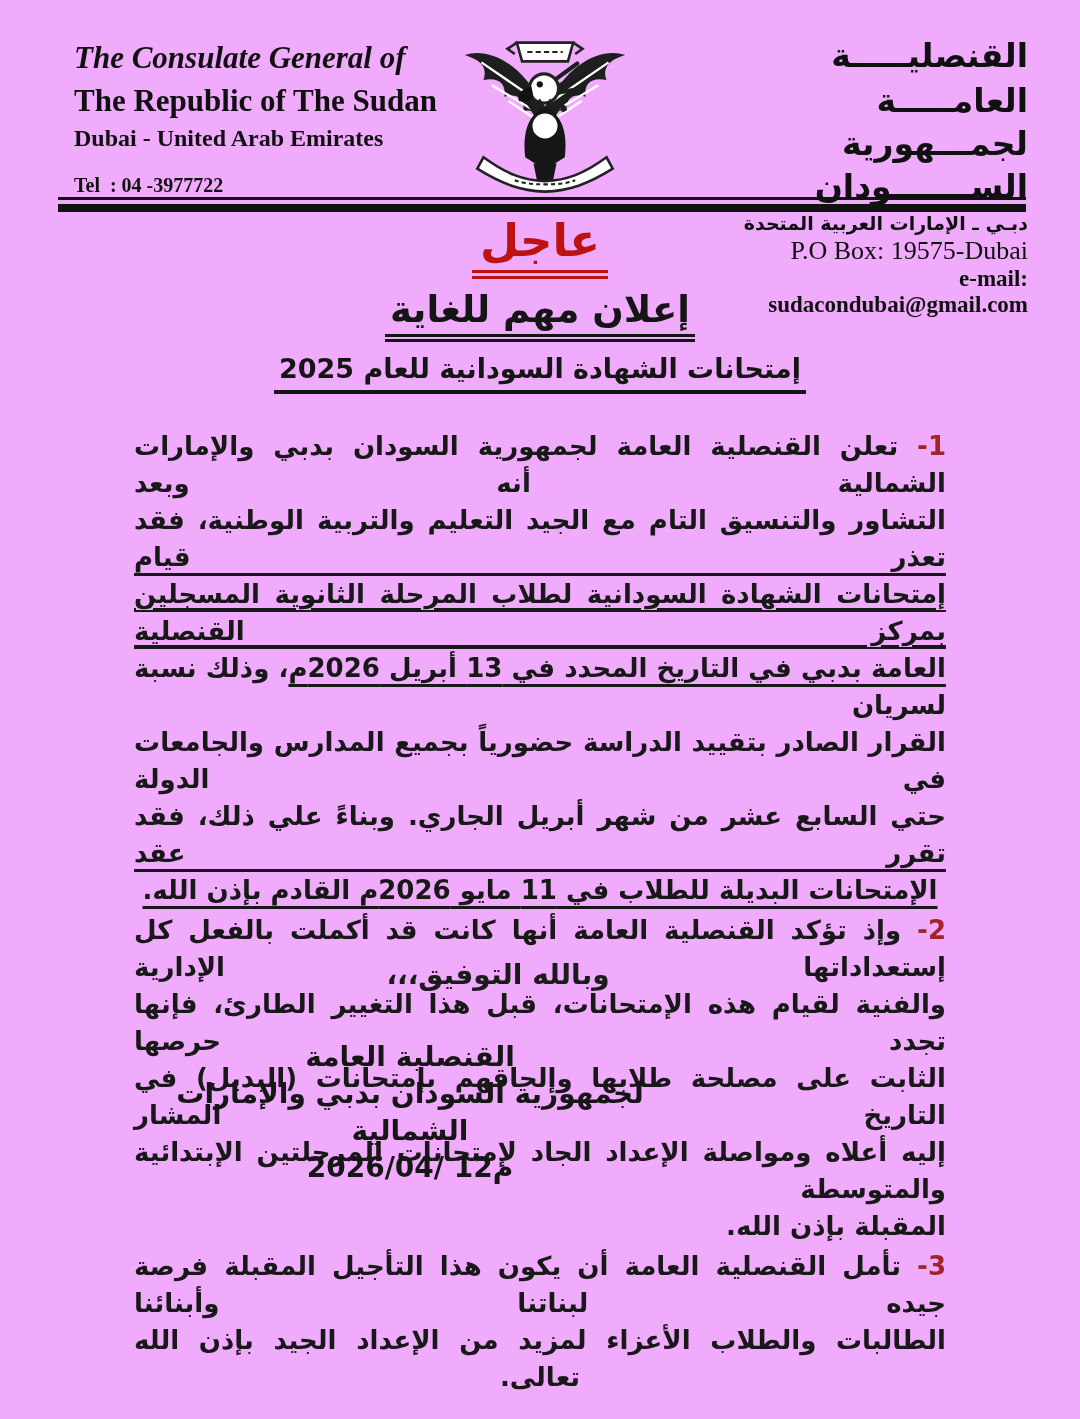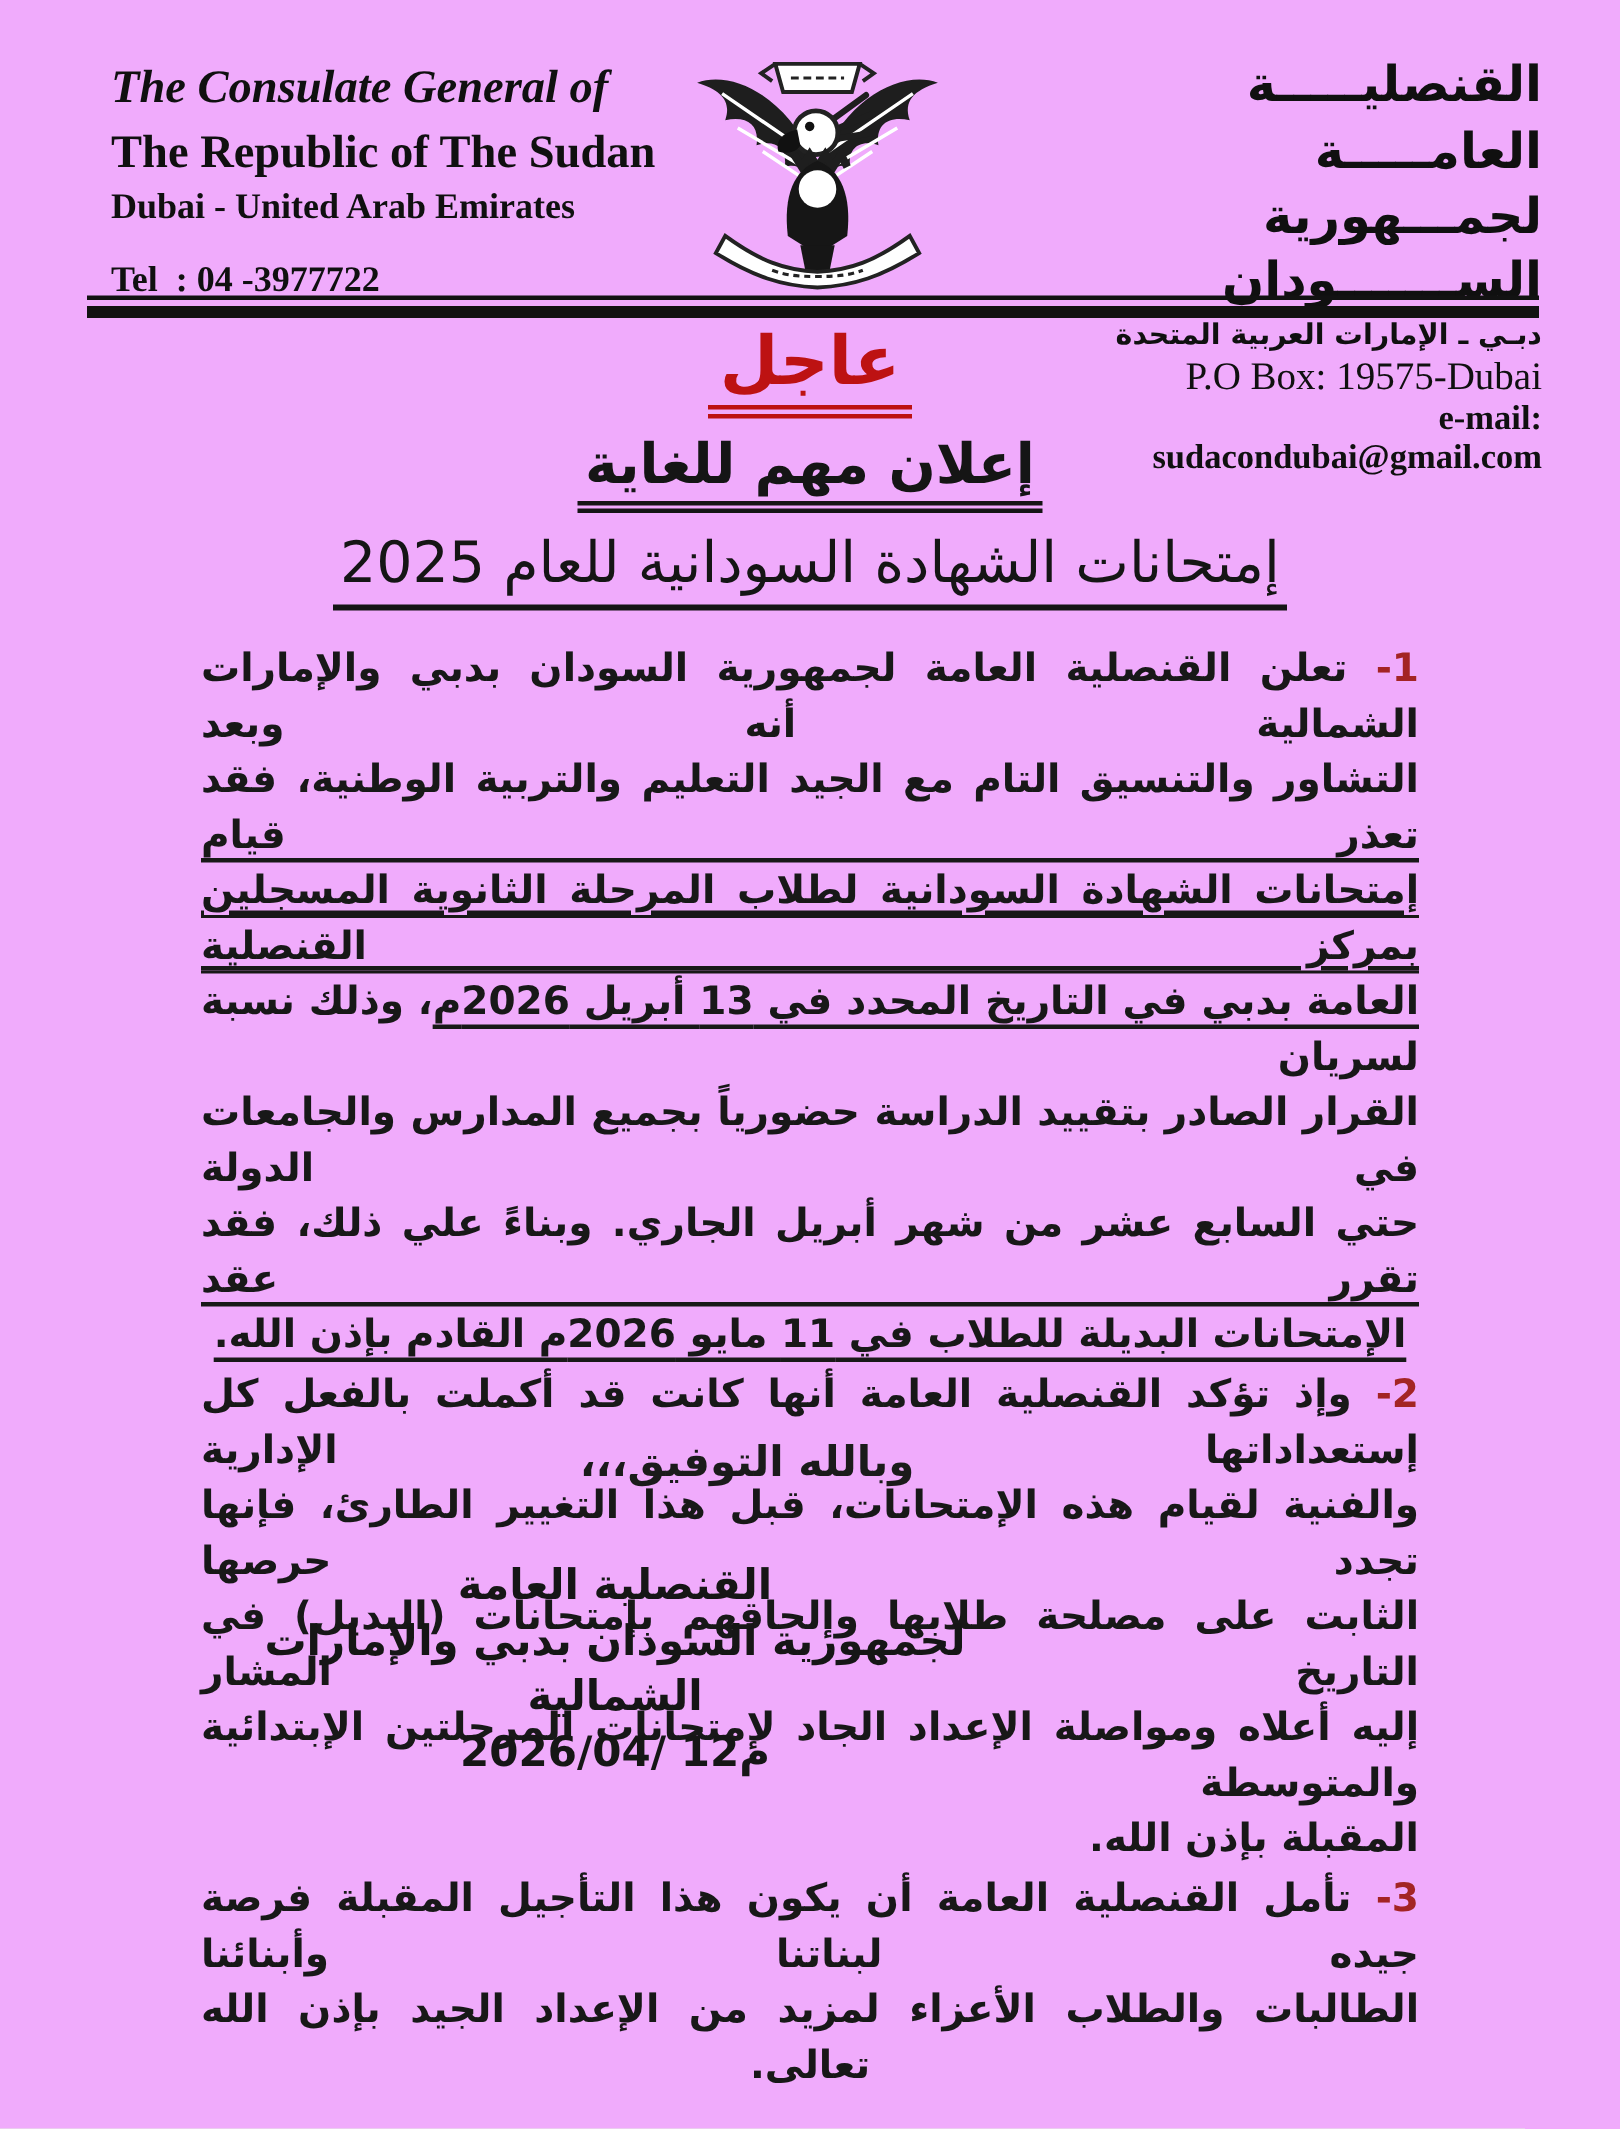--- a/index.html
+++ b/index.html
@@ -3,40 +3,40 @@
 <meta charset="utf-8">
 <style>
   html,body{margin:0;padding:0;background:#e8e8e8;}
   .page{position:relative;width:1080px;height:1419px;margin:0 auto;background:#f0abfc;overflow:hidden;
         font-family:"DejaVu Sans",sans-serif;color:#1b1b1b;}
   
   .hdr-left{position:absolute;left:74px;top:40px;width:380px;font-family:"Liberation Serif",serif;color:#101010;}
   .hl1{font-size:31px;font-weight:bold;font-style:italic;line-height:1.15;}
   .hl2{font-size:31px;font-weight:bold;line-height:1.2;margin-top:6px;}
   .hl3{font-size:24px;font-weight:bold;margin-top:6px;}
-  .htel{font-size:24px;font-weight:bold;margin-top:22px;white-space:pre;}
+  .htel{font-size:20px;font-weight:bold;margin-top:22px;white-space:pre;}
   .emblem{position:absolute;left:455px;top:28px;width:180px;height:172px;}
   .hdr-right{position:absolute;right:52px;top:34px;width:330px;text-align:right;direction:rtl;color:#101010;}
   .hr1{font-size:33px;font-weight:bold;line-height:1.35;}
   .hr2{font-size:33px;font-weight:bold;line-height:1.3;}
   .hr3{font-size:19px;font-weight:bold;margin-top:3px;}
   .hrpo{font-size:26px;direction:ltr;font-family:"Liberation Serif",serif;margin-top:2px;}
   .hremail{font-size:23px;font-weight:bold;direction:ltr;font-family:"Liberation Serif",serif;}
   
   .rule{position:absolute;left:58px;right:54px;top:197px;}
   .rule-thin{height:3px;background:#121212;}
   .rule-thick{height:8px;background:#121212;margin-top:4px;}
   
   .titles{position:absolute;top:214px;left:0;width:100%;text-align:center;}
   .t-line{margin-top:0;text-align:center;}
   .t-urgent{display:inline-block;direction:rtl;font-size:45px;font-weight:bold;color:var(--urgent-red,#bd1212);
             padding:0 8px 3px;border-bottom:9px double var(--urgent-red,#bd1212);}
   .t-ann{display:inline-block;direction:rtl;font-size:37px;font-weight:bold;color:#151515;
          padding:0 5px 3px;border-bottom:8px double #151515;margin-top:9px;}
-  .t-sub{display:inline-block;direction:rtl;font-size:38px;font-weight:normal;color:#151515;
+  .t-sub{display:inline-block;direction:rtl;font-size:27px;font-weight:bold;color:#151515;
          padding:0 5px 6px;border-bottom:4px solid #151515;margin-top:11px;}
   
   .doc-body{position:absolute;top:428px;right:134px;width:812px;direction:rtl;
             font-size:26px;font-weight:bold;line-height:37px;color:#181818;}
   .para{margin:0 0 3px 0;}
   .bl{text-align:justify;text-align-last:justify;}
   .bl.rl{text-align-last:right;}
   .bl.cl{text-align-last:center;}
   .pnum{color:var(--number-red,#a32424);}
   .u{text-decoration:underline;text-decoration-thickness:2.5px;text-underline-offset:7px;}

